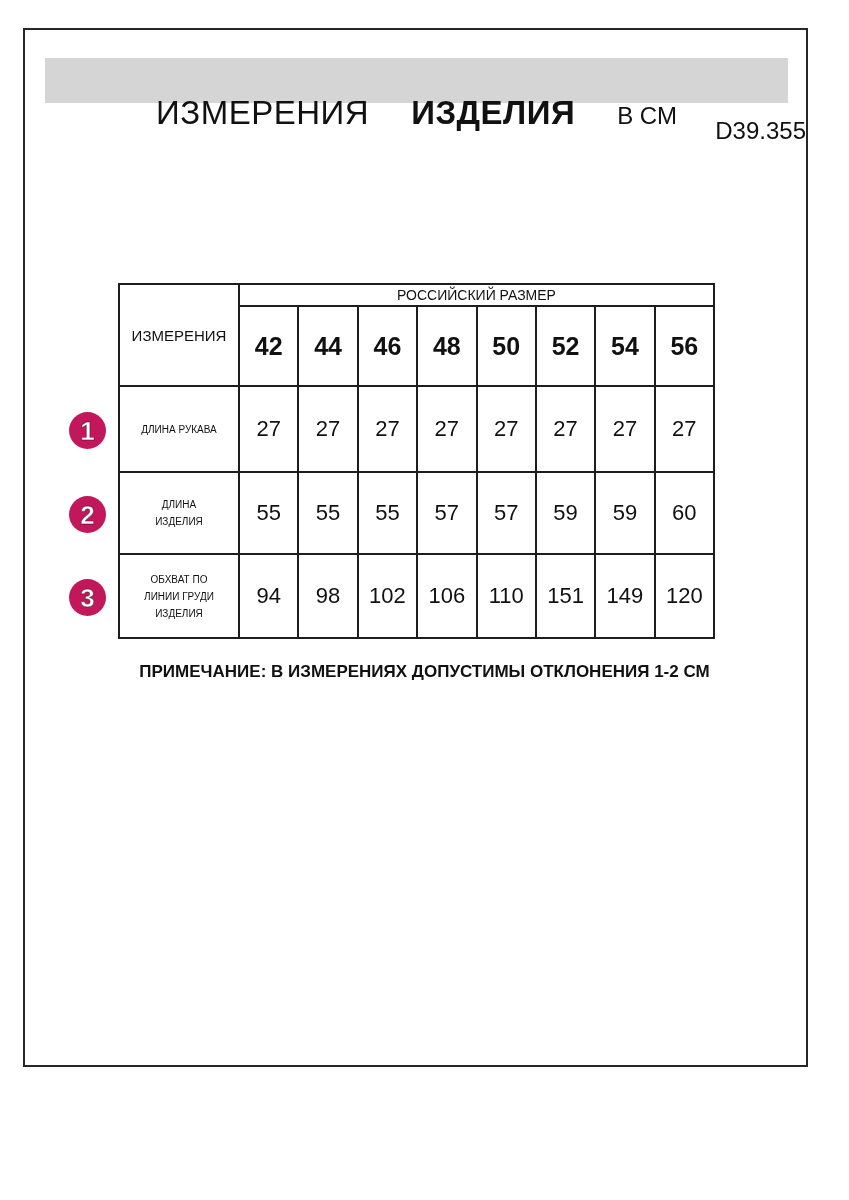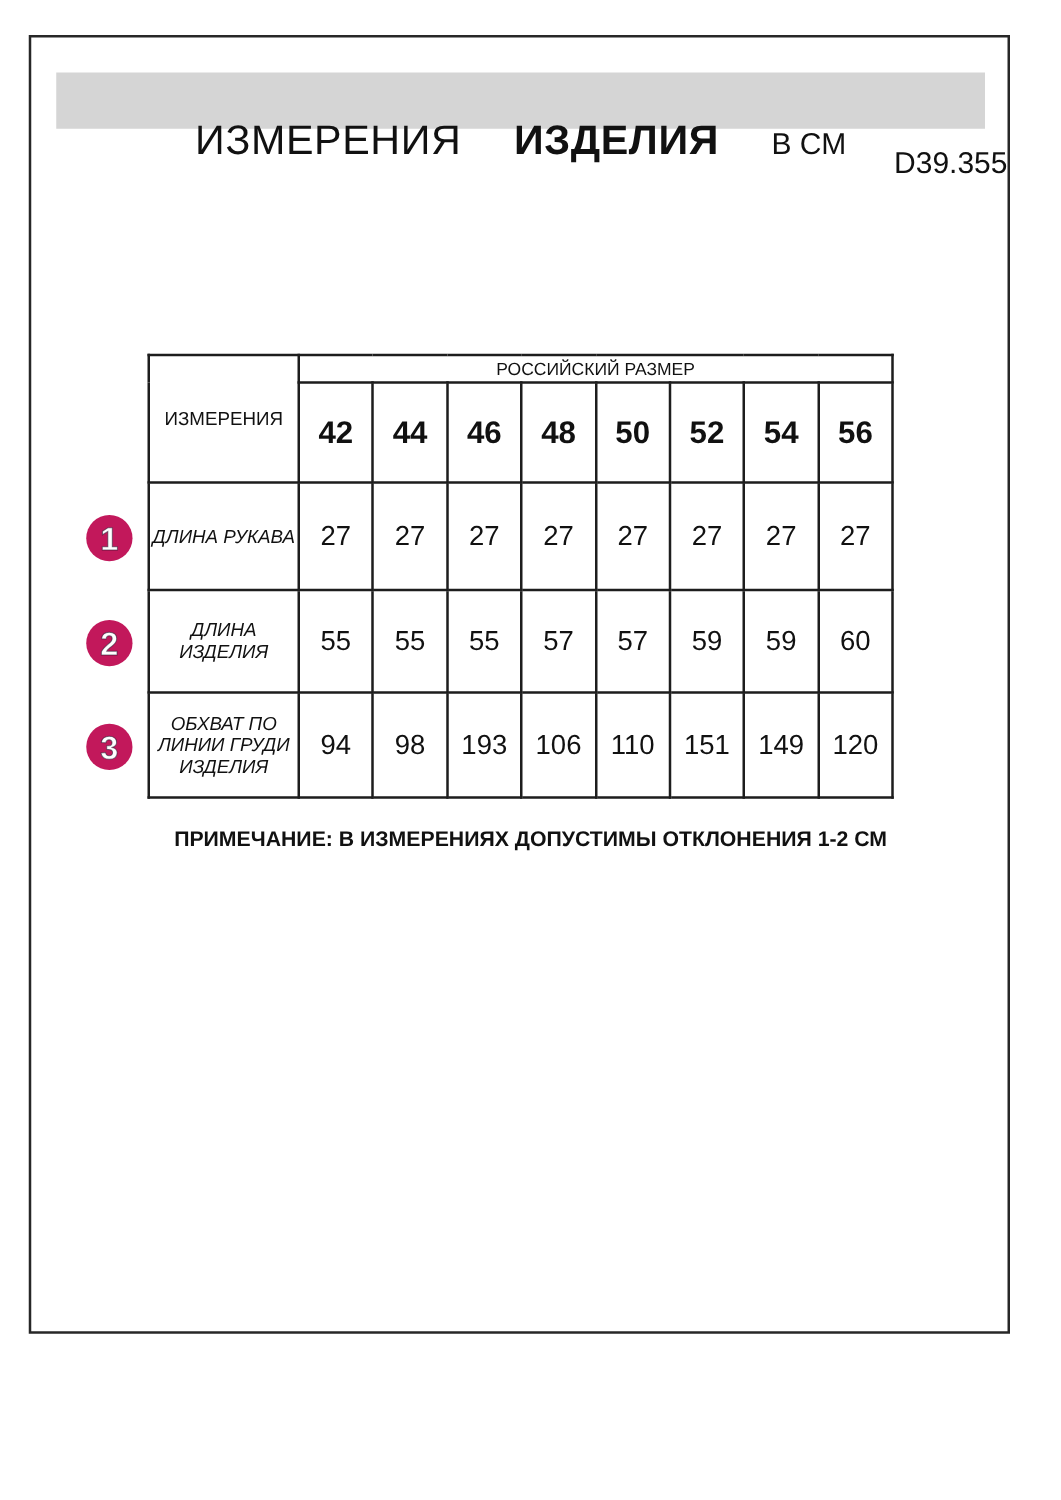--- a/index.html
+++ b/index.html
@@ -95,21 +95,21 @@
   }
   col.c0 { width: 120px; }
   tr.r-group { height: 22px; }
   tr.r-sizes { height: 80px; }
   tr.r-data-1 { height: 86px; }
   tr.r-data-2 { height: 82px; }
   tr.r-data-3 { height: 84px; }
   td.corner-cell { font-size: 15px; }
   td.group-cell  { font-size: 14px; }
   td.size-cell   { font-size: 25px; font-weight: 700; }
-  td.label-cell  { font-size: 15px; white-space: pre-line; line-height: 17px; font-style: italic; }
+  td.label-cell  { font-size: 10px; white-space: pre-line; line-height: 17px; }
   td.value-cell  { font-size: 22px; margin-left: 23px; }
   .row-badge {
     position: absolute;
     width: 37px;
     height: 37px;
     left: 44px;
     border-radius: 50%;
     background: var(--accent, #c2185b);
     color: #ffffff;
     font-size: 26px;
@@ -198,21 +198,21 @@
             <td class="value-cell">59</td>
             <td class="value-cell">59</td>
             <td class="value-cell">60</td>
           </tr>
           <tr class="r-data-3">
             <td class="label-cell">ОБХВАТ ПО
 ЛИНИИ ГРУДИ
 ИЗДЕЛИЯ</td>
             <td class="value-cell">94</td>
             <td class="value-cell">98</td>
-            <td class="value-cell">193</td>
+            <td class="value-cell">102</td>
             <td class="value-cell">106</td>
             <td class="value-cell">110</td>
             <td class="value-cell">151</td>
             <td class="value-cell">149</td>
             <td class="value-cell">120</td>
           </tr>
         </tbody>
       </table>
     </div>
 

